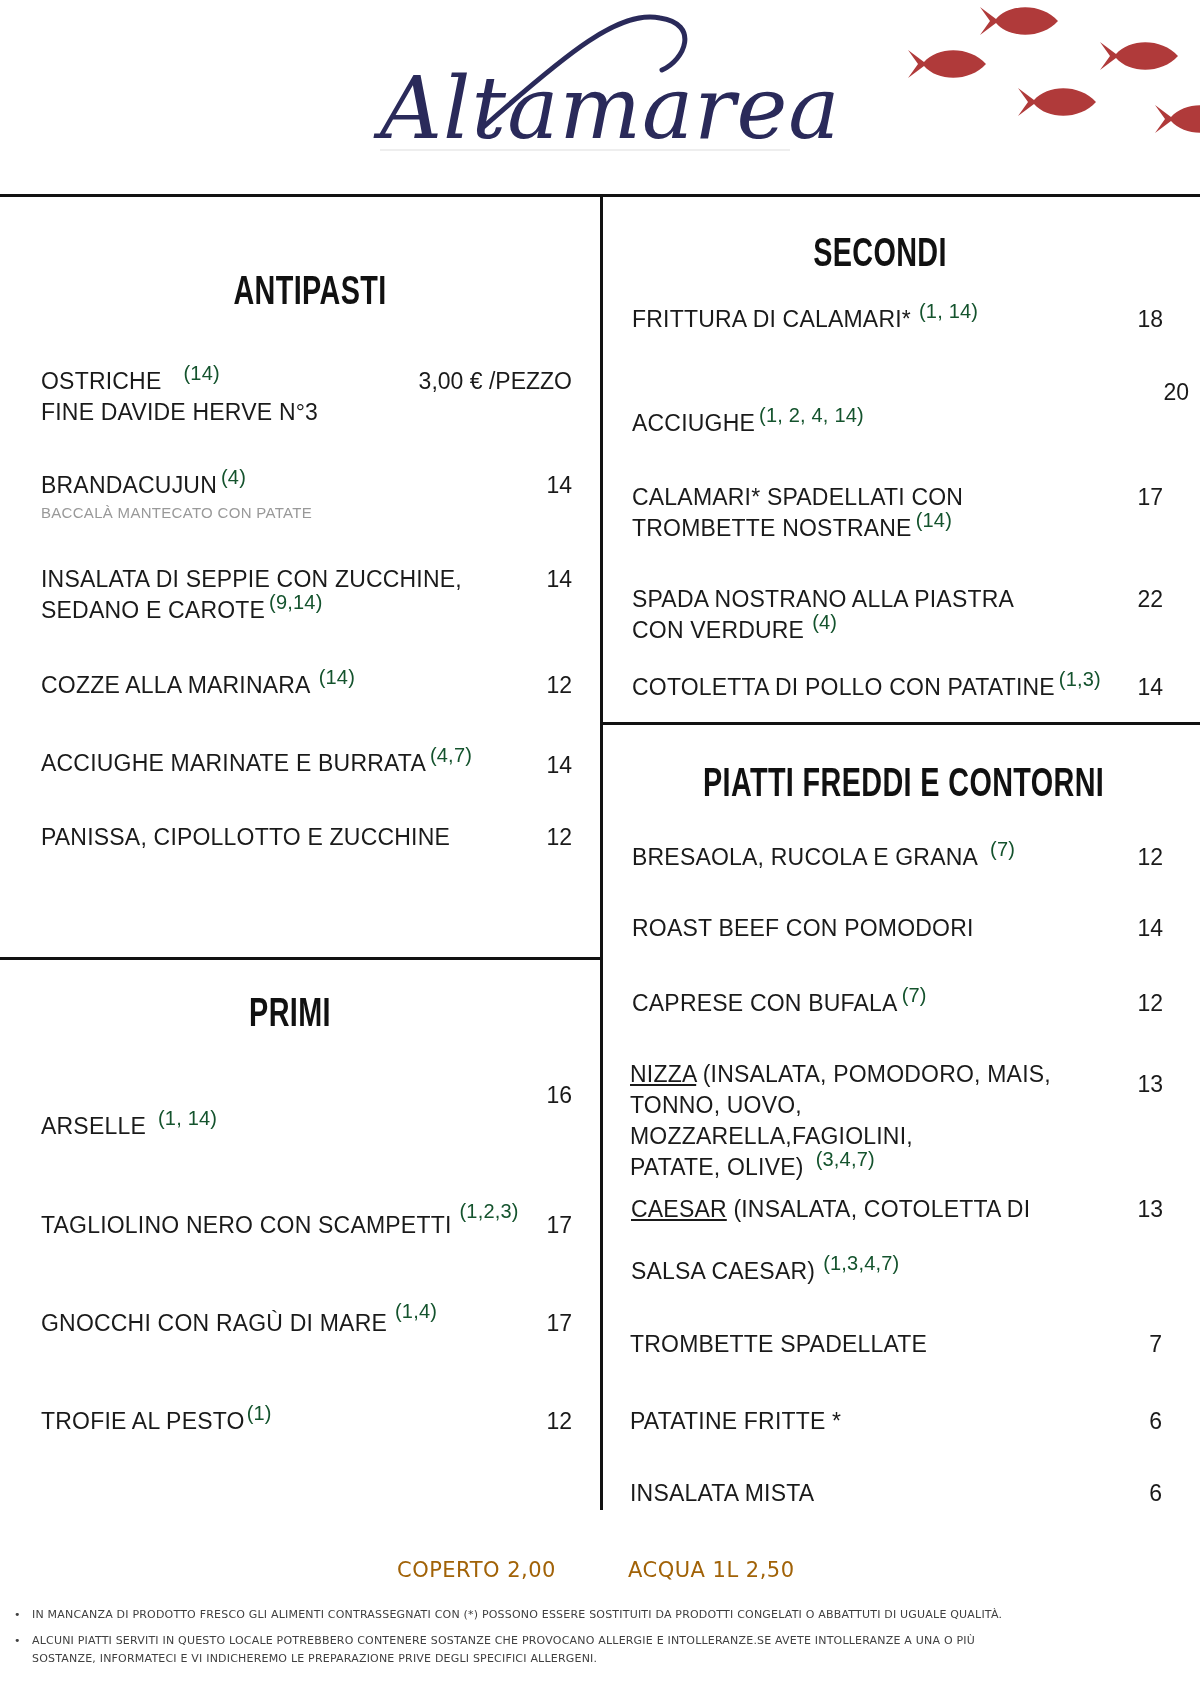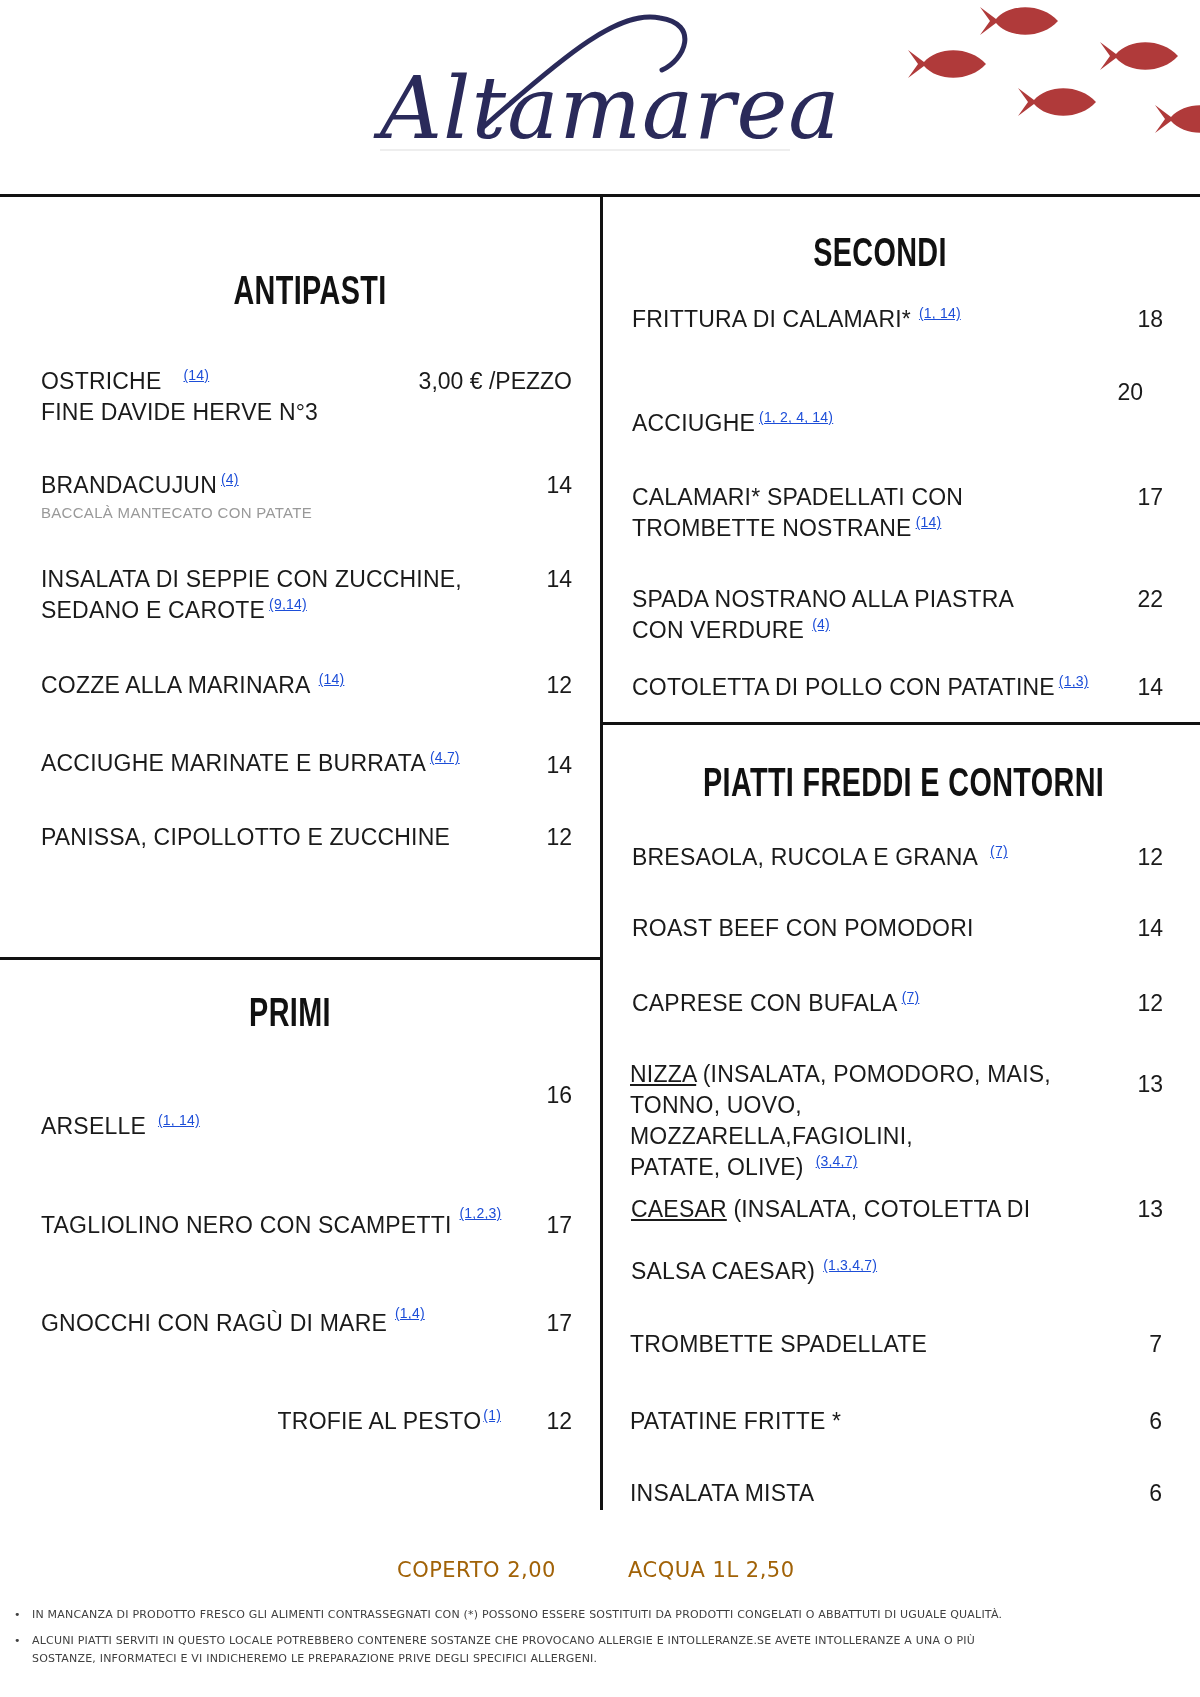--- a/index.html
+++ b/index.html
@@ -5,21 +5,21 @@
   html,body{margin:0;padding:0;background:#fff;}
   body{width:1200px;height:1697px;position:relative;overflow:hidden;font-family:"Liberation Sans",sans-serif;color:#1a1a1a;}
   .abs{position:absolute;}
   .logo{left:370px;top:10px;width:430px;height:150px;}
   .logo-text{position:absolute;left:10px;top:48px;font-family:"DejaVu Serif",serif;font-style:italic;font-size:86px;color:#2a2a5a;letter-spacing:1px;white-space:nowrap;}
   .fish{position:absolute;}
   .hline{position:absolute;height:3px;background:#111;}
   .vline{position:absolute;width:3px;background:#111;}
   .section-title{position:absolute;font-family:"Liberation Sans Narrow","Liberation Sans",sans-serif;font-weight:bold;font-size:40px;color:#111;transform:scaleX(0.72);transform-origin:center;white-space:nowrap;text-align:center;letter-spacing:0.5px;}
   .item{position:absolute;font-size:23px;line-height:31px;color:#1a1a1a;letter-spacing:0.2px;}
-  .item .allergens{font-size:14px;vertical-align:super;line-height:0;color:#1d4ed8;margin-left:4px;text-decoration:underline;}
+  .item .allergens{font-size:20px;vertical-align:super;line-height:0;color:#14532d;margin-left:4px;}
   .item .sub{display:block;font-size:15px;color:#999;line-height:24px;letter-spacing:0.3px;}
   .item u{text-decoration:underline;}
   .price{position:absolute;font-size:23px;line-height:31px;color:#1a1a1a;text-align:right;}
   .footer-line{position:absolute;font-family:"DejaVu Sans",sans-serif;font-size:21px;color:#a16207;letter-spacing:0.5px;}
   .note{position:absolute;left:14px;font-family:"DejaVu Sans",sans-serif;font-size:11px;line-height:18px;color:#404040;letter-spacing:0.2px;width:1160px;}
   .note .bullet{display:inline-block;width:18px;}
 </style>
 </head>
 <body>
 
@@ -100,37 +100,37 @@
 <div class="item" style="left:41px;top:1210px;width:480px;">
   <span>TAGLIOLINO NERO CON SCAMPETTI</span><span class="allergens" style="margin-left:8px;position:relative;top:-6px">(1,2,3)</span>
 </div>
 <div class="price" style="left:480px;top:1210px;width:92px;">17</div>
 
 <div class="item" style="left:41px;top:1308px;width:460px;">
   <span>GNOCCHI CON RAGÙ DI MARE</span><span class="allergens" style="margin-left:8px;position:relative;top:-4px">(1,4)</span>
 </div>
 <div class="price" style="left:480px;top:1308px;width:92px;">17</div>
 
-<div class="item" style="left:41px;top:1406px;width:460px;text-align:right;">
+<div class="item" style="left:41px;top:1406px;width:460px;">
   <span>TROFIE AL PESTO</span><span class="allergens" style="margin-left:2px">(1)</span>
 </div>
 <div class="price" style="left:480px;top:1406px;width:92px;">12</div>
 
 <div class="section-title" style="left:730px;top:230px;width:300px;">SECONDI</div>
 
 <div class="item" style="left:632px;top:304px;width:460px;">
   <span>FRITTURA DI CALAMARI*</span><span class="allergens" style="margin-left:8px">(1, 14)</span>
 </div>
 <div class="price" style="left:1070px;top:304px;width:93px;">18</div>
 
 <div class="item" style="left:632px;top:377px;width:460px;">
   <br>
   <span>ACCIUGHE</span><span class="allergens">(1, 2, 4, 14)</span>
 </div>
-<div class="price" style="left:1050px;top:377px;width:93px;">20</div>
+<div class="price" style="left:1096px;top:377px;width:93px;">20</div>
 
 <div class="item" style="left:632px;top:482px;width:460px;">
   <span>CALAMARI* SPADELLATI CON</span><br>
   <span>TROMBETTE NOSTRANE</span><span class="allergens">(14)</span>
 </div>
 <div class="price" style="left:1070px;top:482px;width:93px;">17</div>
 
 <div class="item" style="left:632px;top:584px;width:460px;">
   <span>SPADA NOSTRANO ALLA PIASTRA</span><br>
   <span>CON VERDURE</span><span class="allergens" style="margin-left:8px">(4)</span>

